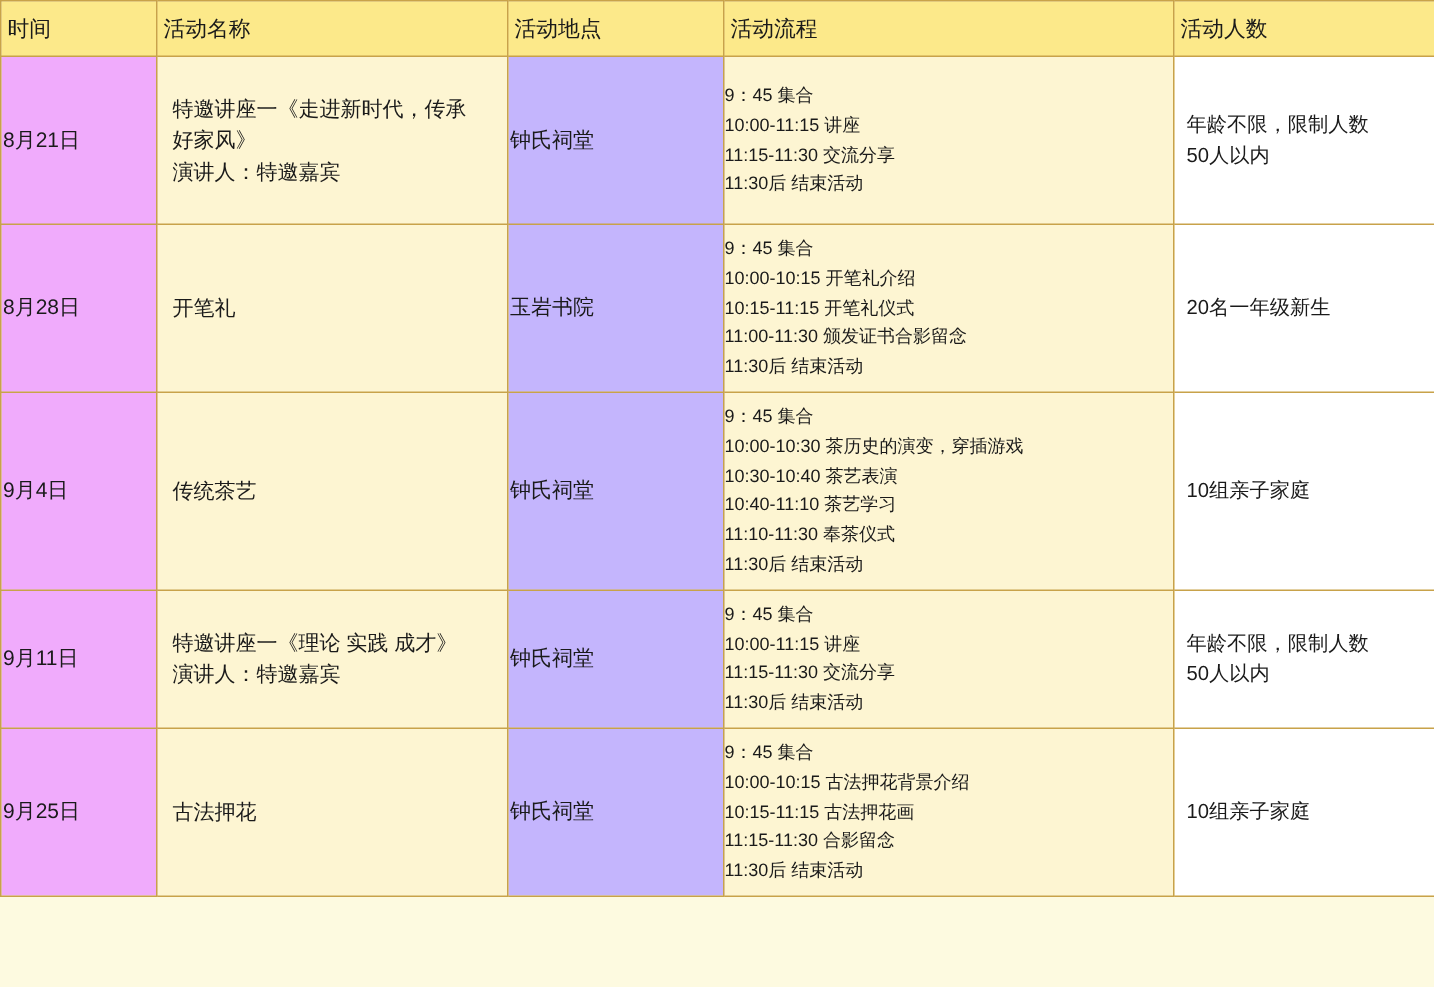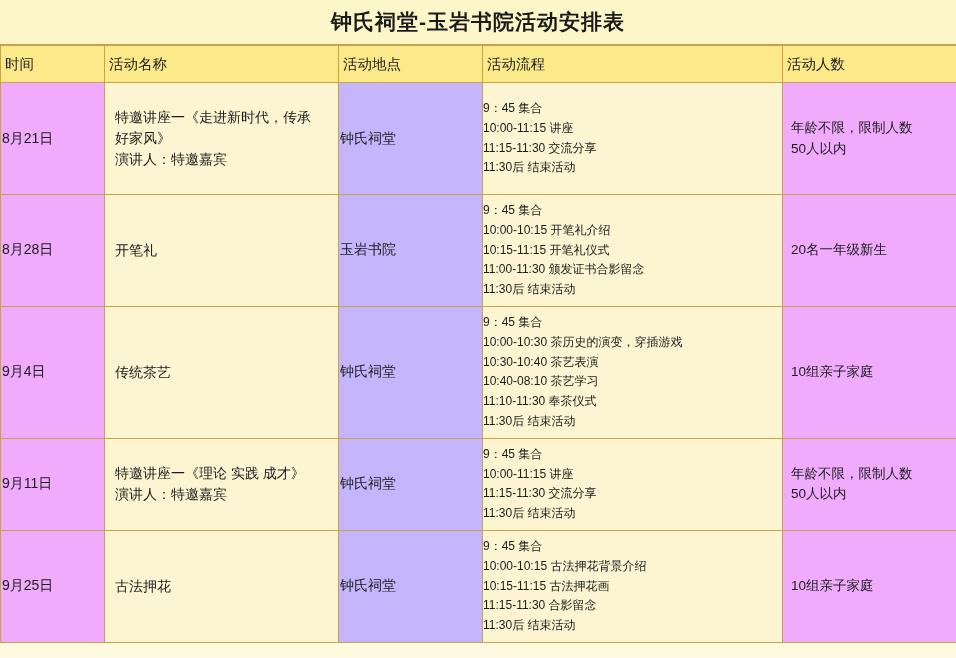--- a/index.html
+++ b/index.html
@@ -68,42 +68,39 @@
     background: #c4b5fd;
     font-size: 14px;
   }
   td.flow-cell {
     background: #fdf5d2;
     font-size: 12px;
     line-height: 1.65;
     padding: 6px 0;
   }
   td.count-cell {
-    background: #f0abfc;
+    background: #ffffff;
     font-size: 13.5px;
     line-height: 1.5;
     padding: 4px 8px;
   }
   .col-date   { width: 104px; }
   .col-name   { width: 234px; }
   .col-place  { width: 144px; }
   .col-flow   { width: 300px; }
   .col-count  { width: 174px; }
   .flow-line { white-space: nowrap; }
   .name-line { white-space: nowrap; }
   .count-line { white-space: nowrap; }
 </style>
 </head>
 <body>
 
 <div class="sheet">
 
-  <div class="title-bar">
-    <div class="title">钟氏祠堂-玉岩书院活动安排表</div>
-  </div>
 
   <table class="schedule">
     <colgroup>
       <col class="col-date">
       <col class="col-name">
       <col class="col-place">
       <col class="col-flow">
       <col class="col-count">
     </colgroup>
     <thead>
@@ -155,21 +152,21 @@
         <tr>
           <td class="date-cell">9月4日</td>
           <td class="name-cell">
             <div class="name-line">传统茶艺</div>
           </td>
           <td class="place-cell">钟氏祠堂</td>
           <td class="flow-cell">
             <div class="flow-line">9：45  集合</div>
             <div class="flow-line">10:00-10:30  茶历史的演变，穿插游戏</div>
             <div class="flow-line">10:30-10:40  茶艺表演</div>
-            <div class="flow-line">10:40-08:10  茶艺学习</div>
+            <div class="flow-line">10:40-11:10  茶艺学习</div>
             <div class="flow-line">11:10-11:30  奉茶仪式</div>
             <div class="flow-line">11:30后  结束活动</div>
           </td>
           <td class="count-cell">
             <div class="count-line">10组亲子家庭</div>
           </td>
         </tr>
         <tr>
           <td class="date-cell">9月11日</td>
           <td class="name-cell">

